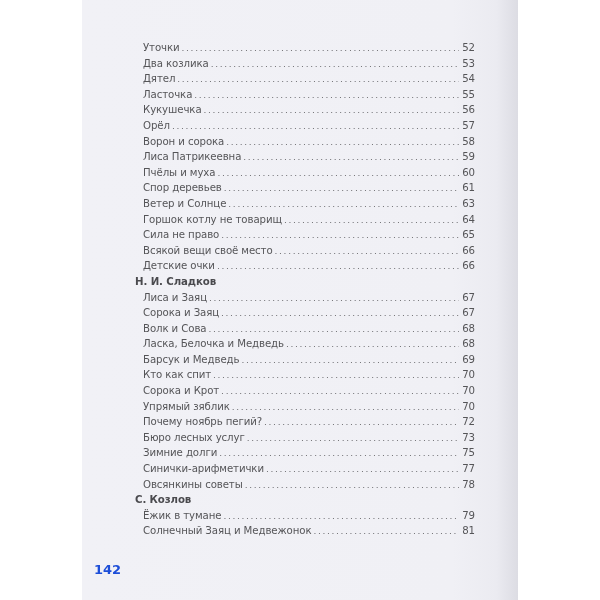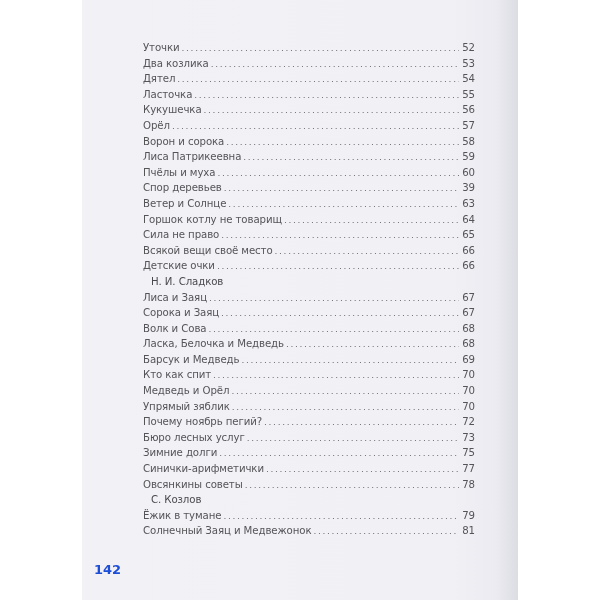--- a/index.html
+++ b/index.html
@@ -23,23 +23,22 @@
     .row .dots {
       flex: 1; overflow: hidden; white-space: nowrap; color: #6a6a6e;
       letter-spacing: 1.6px; font-size: 9px;
     }
     .row .dots::before {
       content: ". . . . . . . . . . . . . . . . . . . . . . . . . . . . . . . . . . . . . . . . . . . . . . . . . . . . . . . . . . . . . . . . . . . . . . . . . . . . . . . . . . . . . . . . . . . . . . .";
       letter-spacing: -0.6px;
     }
     .row .pg { padding-left: 3px; min-width: 12px; text-align: right; }
     .heading {
-      height: 15.6px; line-height: 15.6px; font-weight: normal; color: #4a4a4e;
+      height: 15.6px; line-height: 15.6px; font-weight: bold; color: #4a4a4e;
       font-size: 10.2px;
-      margin-left: 16px;
     }
     .page-number {
       position: absolute; left: 94px; top: 562px; color: #1d4ed8;
       font-weight: bold; font-size: 13px; font-family: "DejaVu Sans", sans-serif;
     }
   </style>
 </head>
 <body>
 
 <div class="page"></div>
@@ -87,21 +86,21 @@
         <span class="pg">59</span>
       </div>
     <div class="row">
         <span class="title">Пчёлы и муха</span>
         <span class="dots"></span>
         <span class="pg">60</span>
       </div>
     <div class="row">
         <span class="title">Спор деревьев</span>
         <span class="dots"></span>
-        <span class="pg">39</span>
+        <span class="pg">61</span>
       </div>
     <div class="row">
         <span class="title">Ветер и Солнце</span>
         <span class="dots"></span>
         <span class="pg">63</span>
       </div>
     <div class="row">
         <span class="title">Горшок котлу не товарищ</span>
         <span class="dots"></span>
         <span class="pg">64</span>
@@ -149,21 +148,21 @@
         <span class="title">Барсук и Медведь</span>
         <span class="dots"></span>
         <span class="pg">69</span>
       </div>
     <div class="row">
         <span class="title">Кто как спит</span>
         <span class="dots"></span>
         <span class="pg">70</span>
       </div>
     <div class="row">
-        <span class="title">Медведь и Орёл</span>
+        <span class="title">Сорока и Крот</span>
         <span class="dots"></span>
         <span class="pg">70</span>
       </div>
     <div class="row">
         <span class="title">Упрямый зяблик</span>
         <span class="dots"></span>
         <span class="pg">70</span>
       </div>
     <div class="row">
         <span class="title">Почему ноябрь пегий?</span>

